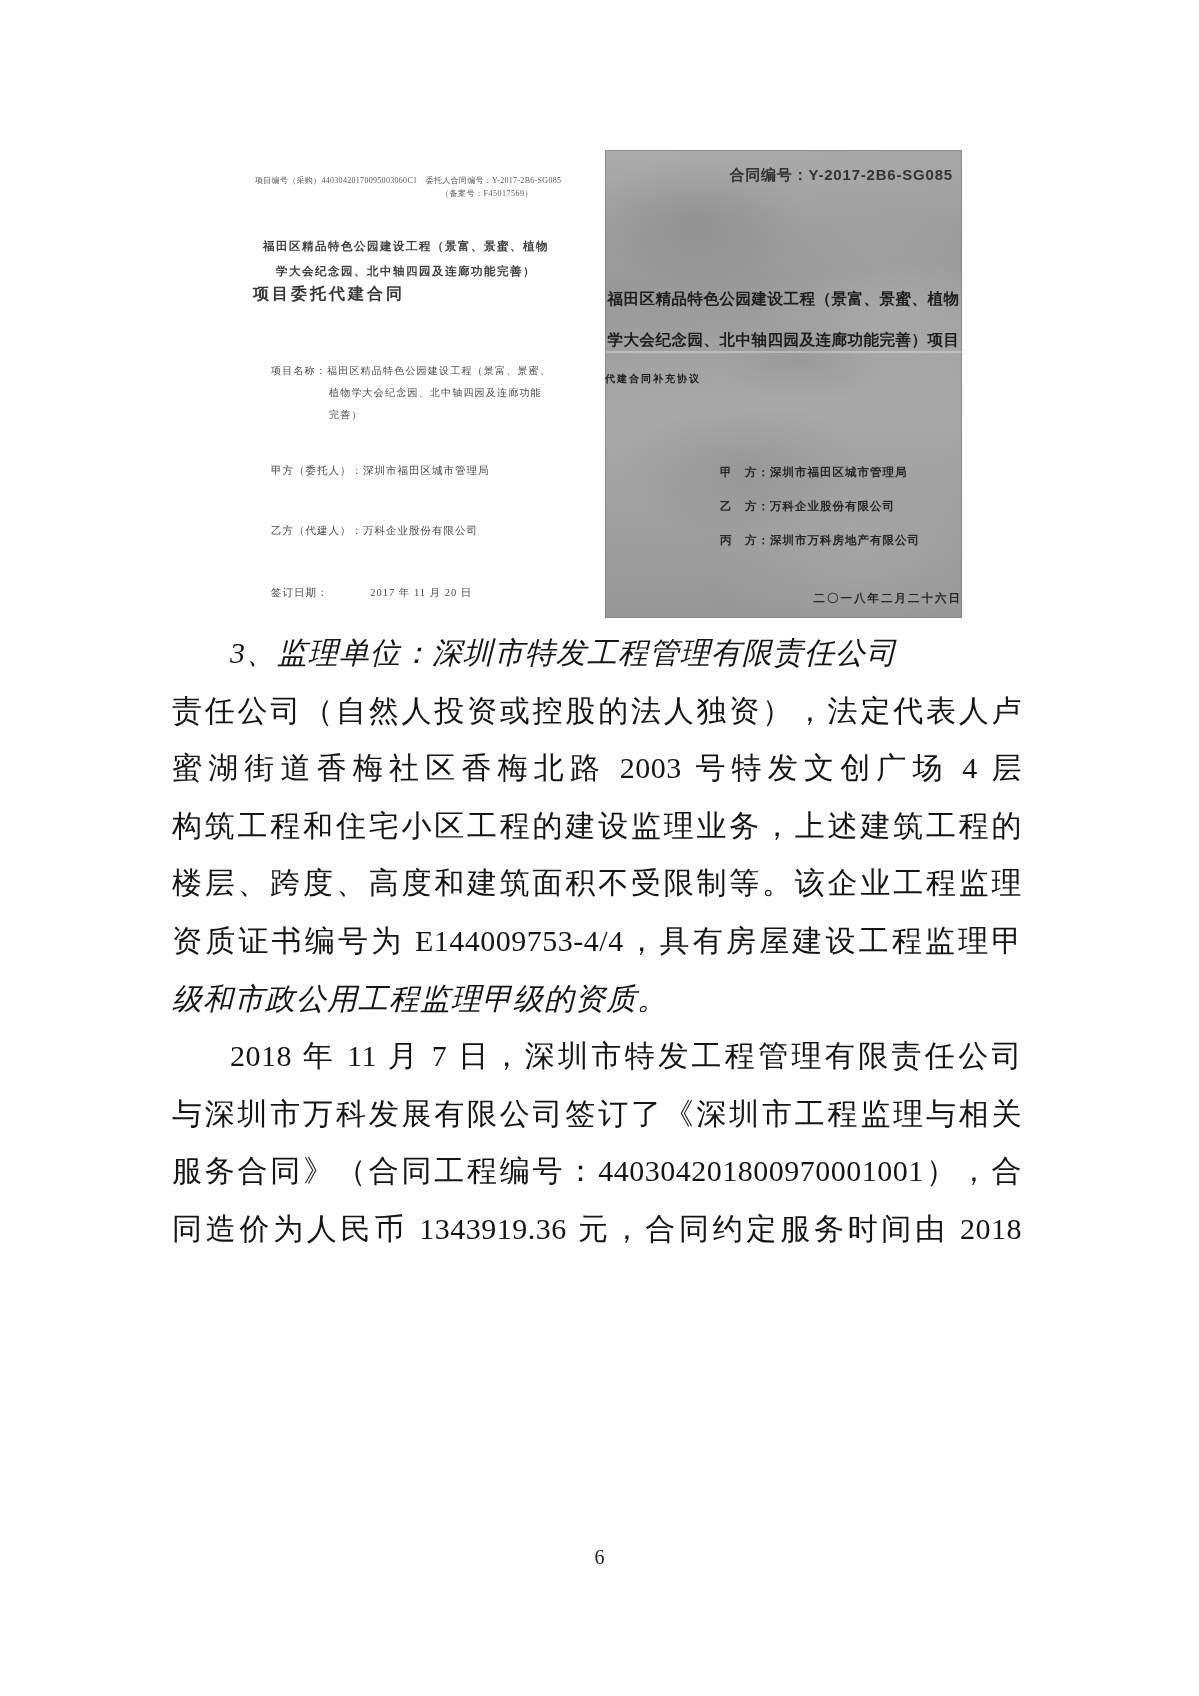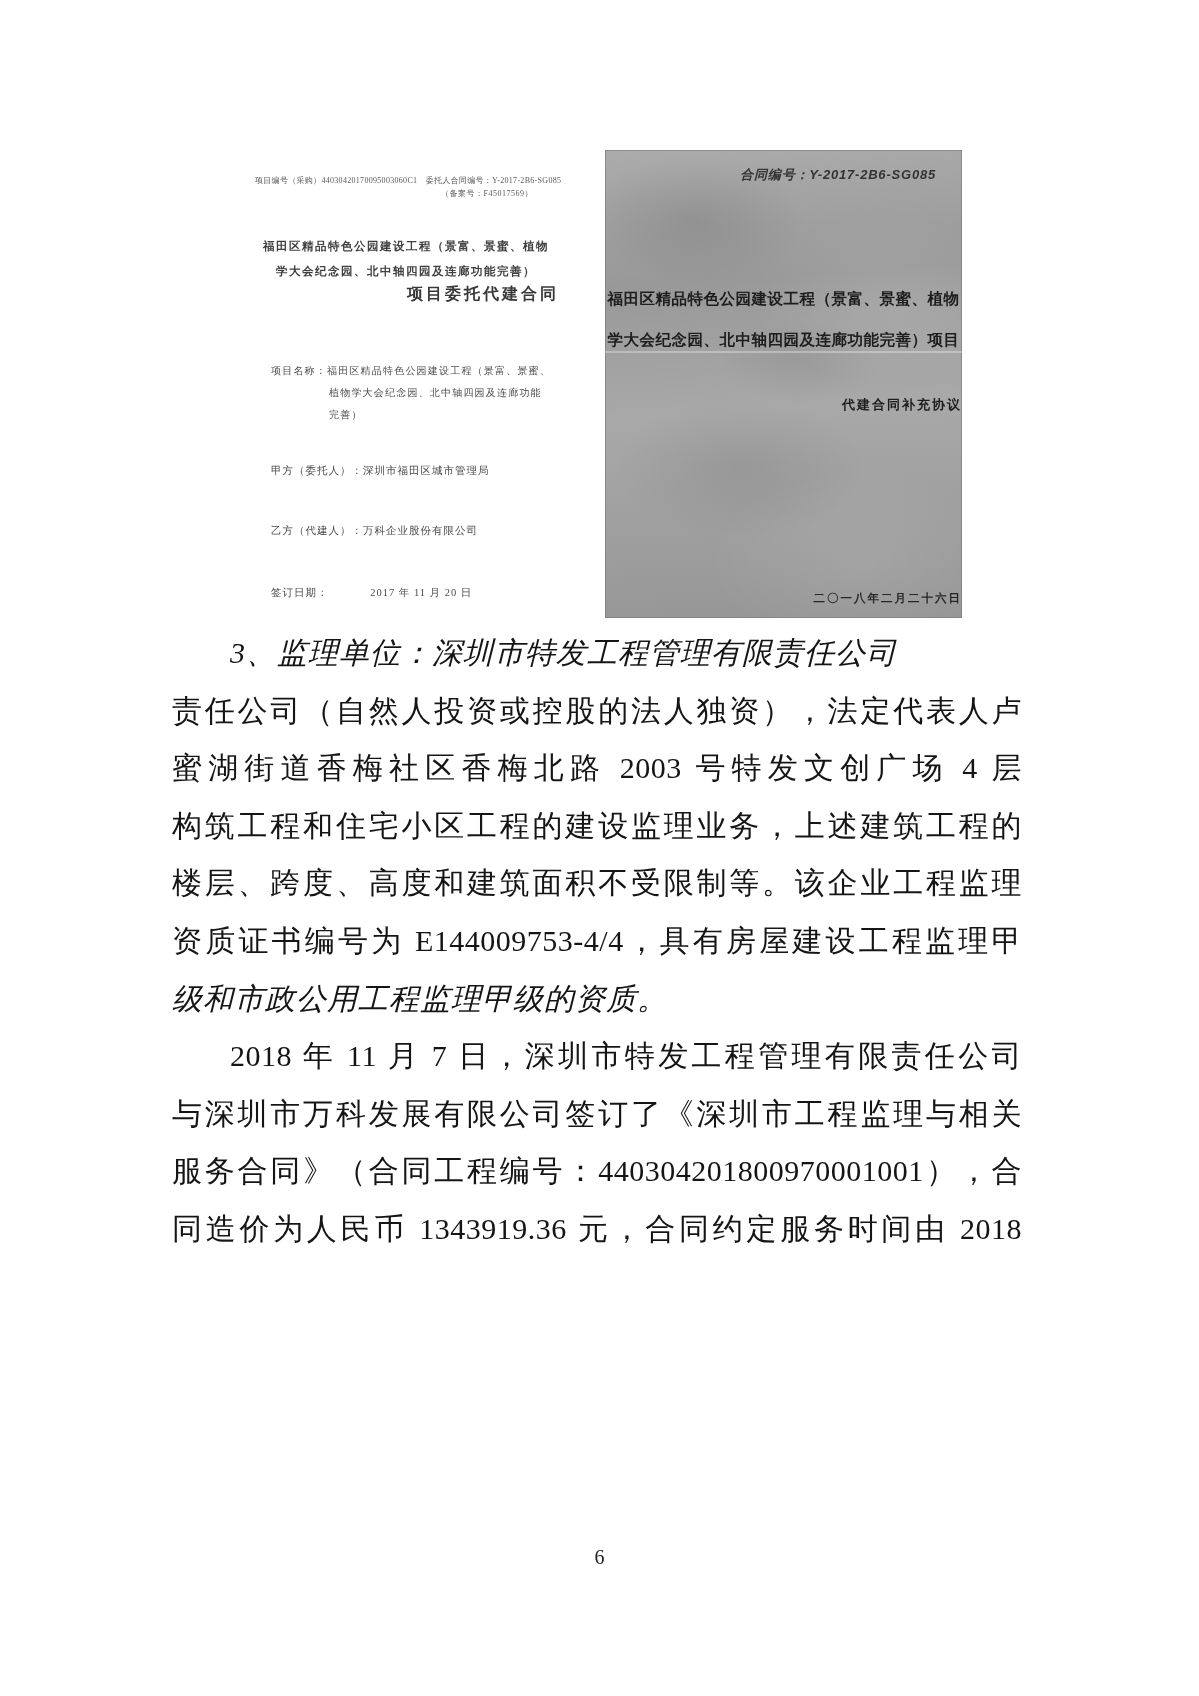--- a/index.html
+++ b/index.html
@@ -37,21 +37,21 @@
     text-align: center;
     font-weight: bold;
     font-size: 11.5px; line-height: 25px;
     letter-spacing: 1.5px;
     color: #3f3f3f;
     white-space: nowrap;
   }
   .left-doc .doc-subtitle {
     position: absolute;
     left: 0; top: 136px; width: 306px;
-    text-align: right;
+    text-align: left;
     font-weight: bold;
     font-size: 16px;
     letter-spacing: 3px;
     color: #383838;
   }
   .left-doc .proj-block {
     position: absolute;
     left: 18px; top: 212px; width: 300px;
     font-size: 10px; line-height: 22px;
     letter-spacing: 1.2px;
@@ -82,45 +82,43 @@
     font-family: "Liberation Sans", "DejaVu Sans", sans-serif;
   }
   .right-doc::after {
     content: "";
     position: absolute; left: 0; top: 43%;
     width: 100%; height: 2px;
     background: rgba(255,255,255,0.30);
   }
   .right-doc .contract-no {
     position: absolute;
-    right: 26px; top: 16px;
-    font-size: 13px; font-weight: bold;
+    right: 9px; top: 16px;
+    font-size: 15px; font-weight: bold;
     letter-spacing: 0.8px;
     color: #333;
-    font-style: italic;
   }
   .right-doc .rd-title {
     position: absolute;
     left: 0; top: 128px; width: 100%;
     text-align: center;
     font-weight: bold;
     font-size: 15.5px; line-height: 41px;
     letter-spacing: 0.5px;
     color: #1d1d1d;
     white-space: nowrap;
   }
   .right-doc .rd-subtitle {
     position: absolute;
     left: 0; top: 222px; width: 100%;
-    text-align: right;
-    font-weight: bold;
-    font-size: 13px;
+    text-align: left;
+    font-weight: bold;
+    font-size: 10px;
     letter-spacing: 2px;
     color: #1d1d1d;
-    margin-top: 24px;
   }
   .right-doc .rd-parties {
     position: absolute;
     left: 115px; top: 305px;
     font-size: 11.5px; line-height: 34px;
     font-weight: bold;
     letter-spacing: 1px;
     color: #262626;
     white-space: nowrap;
   }
@@ -193,20 +191,25 @@
     </div>
   </div>
 
   <div class="right-doc">
     <div class="contract-no">合同编号：Y-2017-2B6-SG085</div>
     <div class="rd-title">
       <div>福田区精品特色公园建设工程（景富、景蜜、植物</div>
       <div>学大会纪念园、北中轴四园及连廊功能完善）项目</div>
     </div>
     <div class="rd-subtitle">代建合同补充协议</div>
+    <div class="rd-parties">
+      <div>甲　方：深圳市福田区城市管理局</div>
+      <div>乙　方：万科企业股份有限公司</div>
+      <div>丙　方：深圳市万科房地产有限公司</div>
+    </div>
     <div class="rd-date">二〇一八年二月二十六日</div>
   </div>
 
   <div class="body-text">
     <div class="bline indent no-just">3、监理单位：深圳市特发工程管理有限责任公司</div>
     <div class="bline">责任公司（自然人投资或控股的法人独资），法定代表人卢</div>
     <div class="bline">蜜湖街道香梅社区香梅北路 2003 号特发文创广场 4 层</div>
     <div class="bline">构筑工程和住宅小区工程的建设监理业务，上述建筑工程的</div>
     <div class="bline">楼层、跨度、高度和建筑面积不受限制等。该企业工程监理</div>
     <div class="bline">资质证书编号为 E144009753-4/4，具有房屋建设工程监理甲</div>

